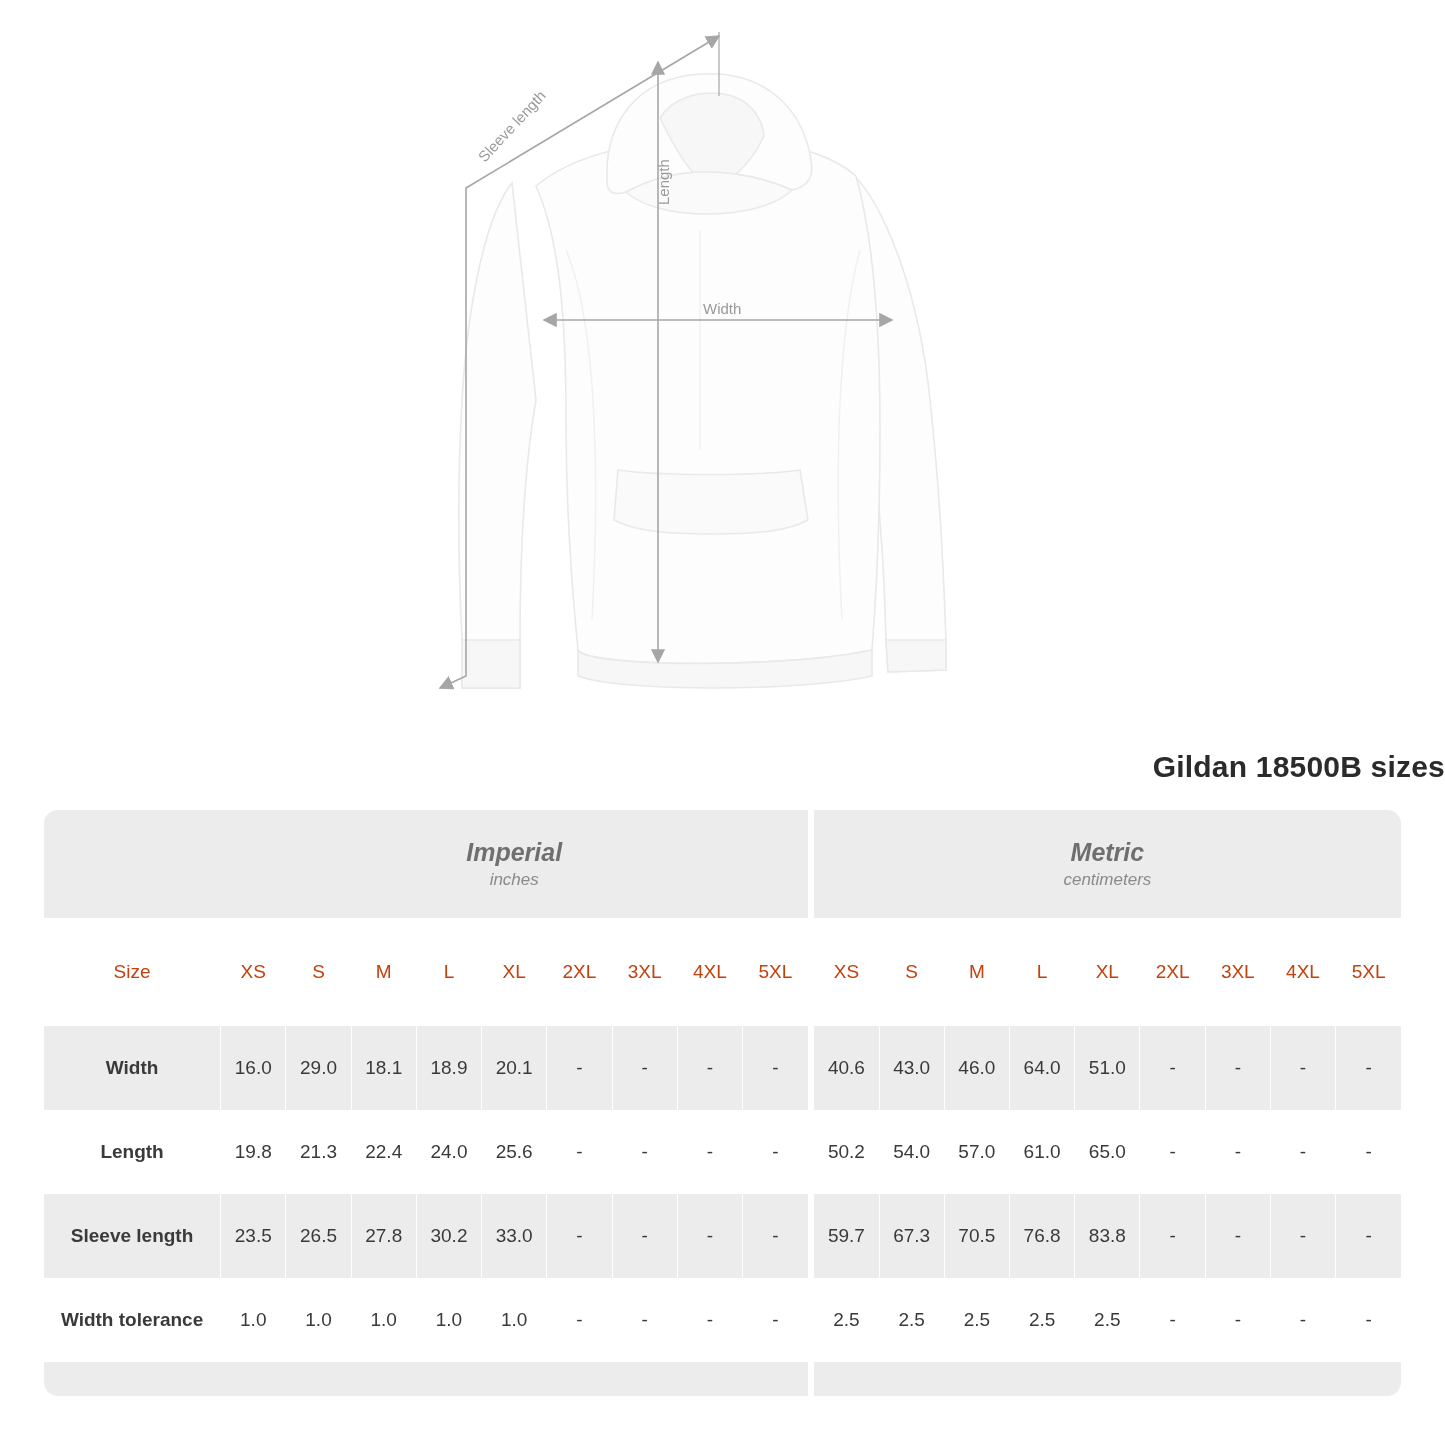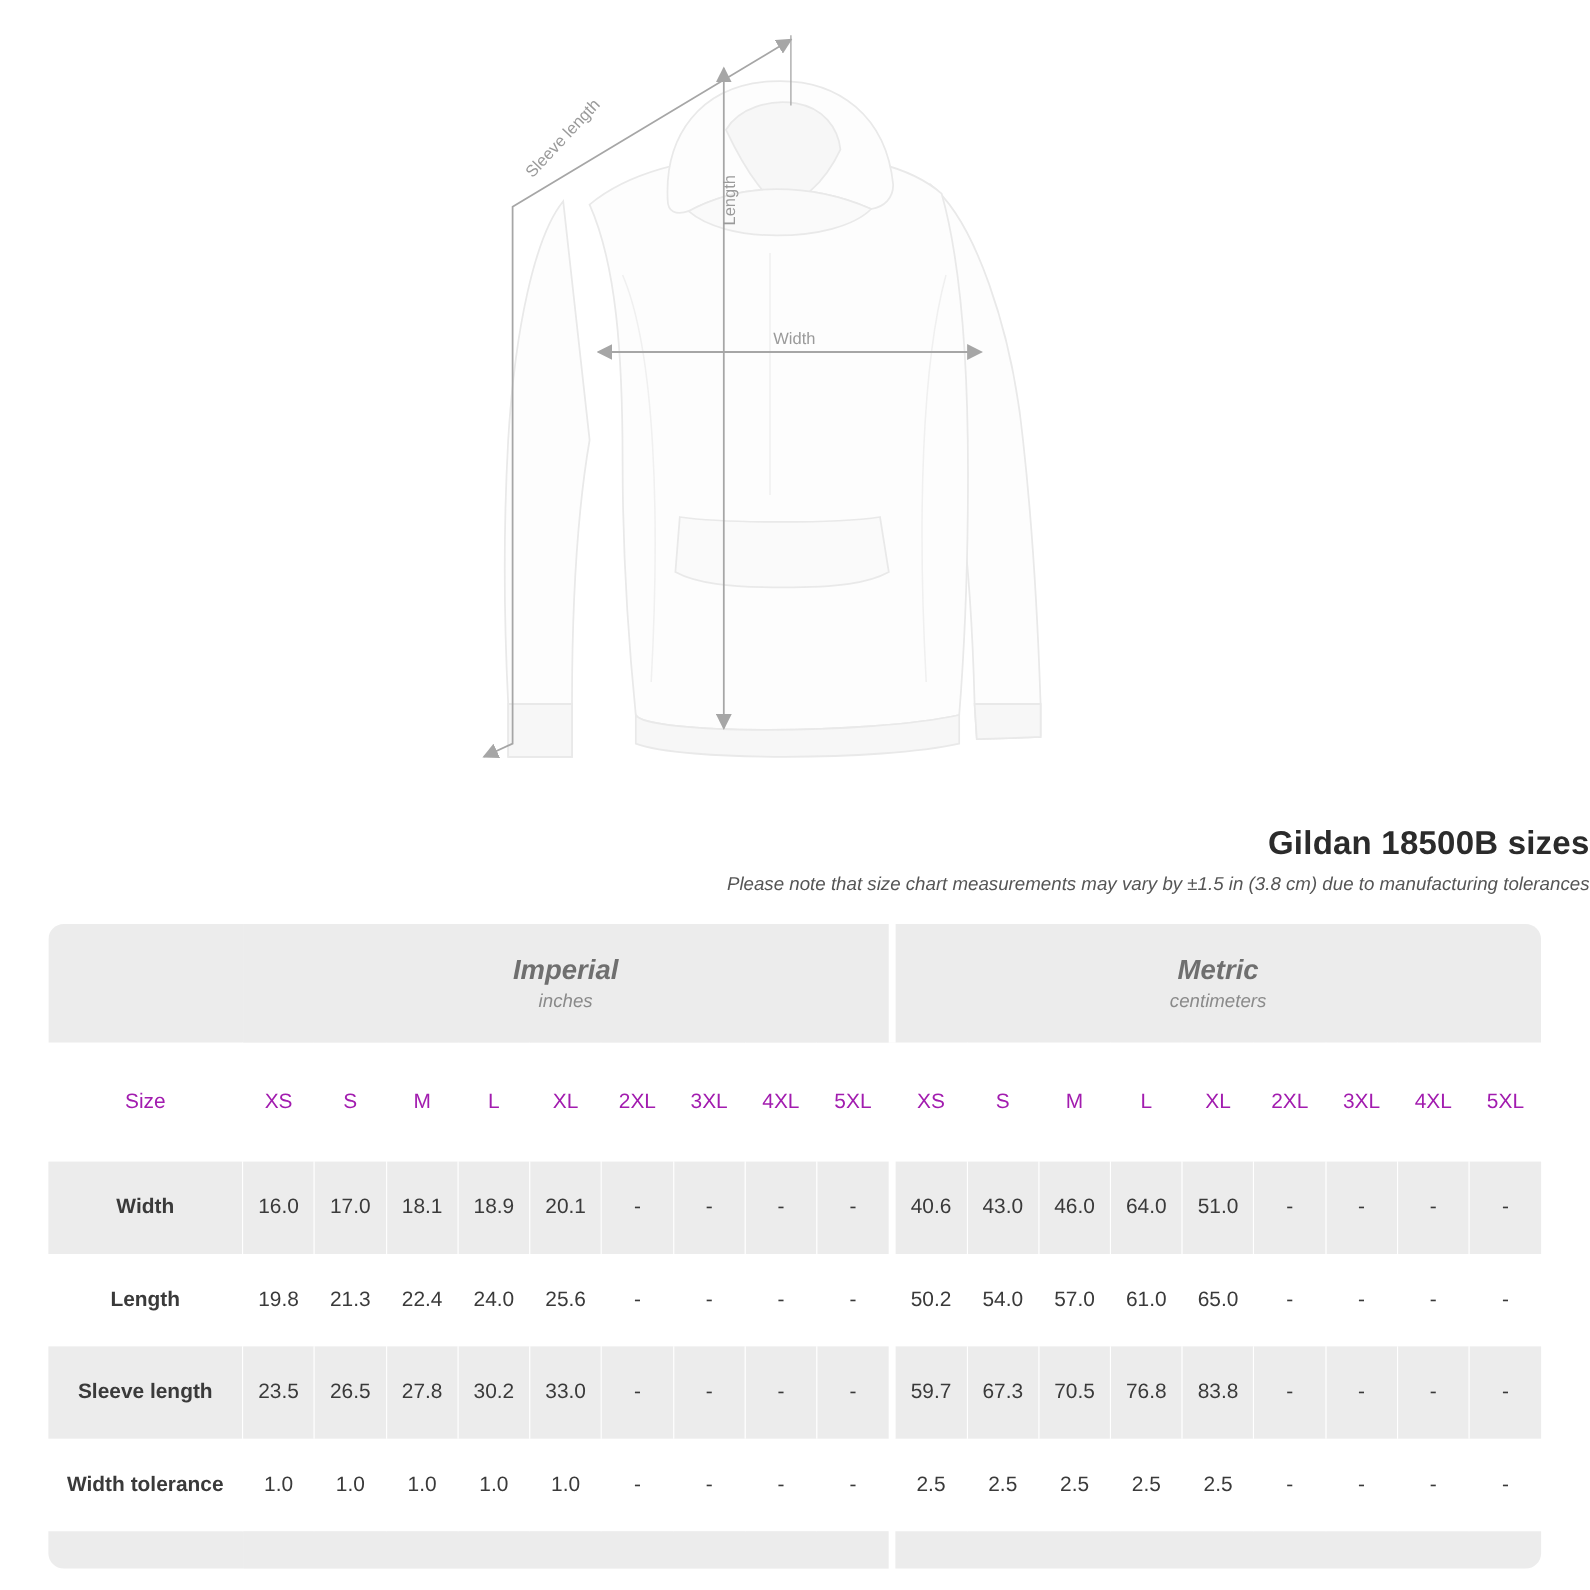--- a/index.html
+++ b/index.html
@@ -92,21 +92,21 @@
     font-size: 17px;
     font-style: italic;
     color: #8a8a8a;
     line-height: 1.3;
   }
   .row-size-head td {
     height: 108px;
     background: #ffffff;
     font-size: 19px;
     font-weight: bold;
-    color: #a21caf;
+    color: #c2410c;
   }
   .row-size-head td.rowlabel { font-size: 19px; }
   .band-grey td { background: #ececec; }
   .band-white td { background: #ffffff; }
   .data-row td {
     height: 84px;
     font-size: 19px;
     color: #3a3a3a;
   }
   .data-row td.rowlabel {
@@ -192,21 +192,20 @@
       <line x1="719" y1="32" x2="719" y2="96" stroke="#a6a6a6" stroke-width="1.2"></line>
     </svg>
 
     <span class="dim-label label-width">Width</span>
     <span class="dim-label label-length">Length</span>
     <span class="dim-label label-sleeve">Sleeve length</span>
   </div>
 
   <div class="title-block">
     <h1 class="chart-title">Gildan 18500B sizes</h1>
-    <p class="chart-note">Please note that size chart measurements may vary by ±1.5 in (3.8 cm) due to manufacturing tolerances</p>
   </div>
 
   <div class="table-wrap">
     <table class="sizes">
       <colgroup>
         <col class="col-label">
         <col class="col-val">
           <col class="col-val">
           <col class="col-val">
           <col class="col-val">
@@ -260,21 +259,21 @@
         <td class="vline">XL</td>
         <td class="vline">2XL</td>
         <td class="vline">3XL</td>
         <td class="vline">4XL</td>
         <td class="vline">5XL</td>
       </tr>
 
       <tr class="data-row band-grey">
         <td class="rowlabel">Width</td>
         <td class="vline">16.0</td>
-        <td class="vline">17.0</td>
+        <td class="vline">29.0</td>
         <td class="vline">18.1</td>
         <td class="vline">18.9</td>
         <td class="vline">20.1</td>
         <td class="vline">-</td>
         <td class="vline">-</td>
         <td class="vline">-</td>
         <td class="vline">-</td>
         <td class="sep-col"></td>
         <td class="vline">40.6</td>
         <td class="vline">43.0</td>

